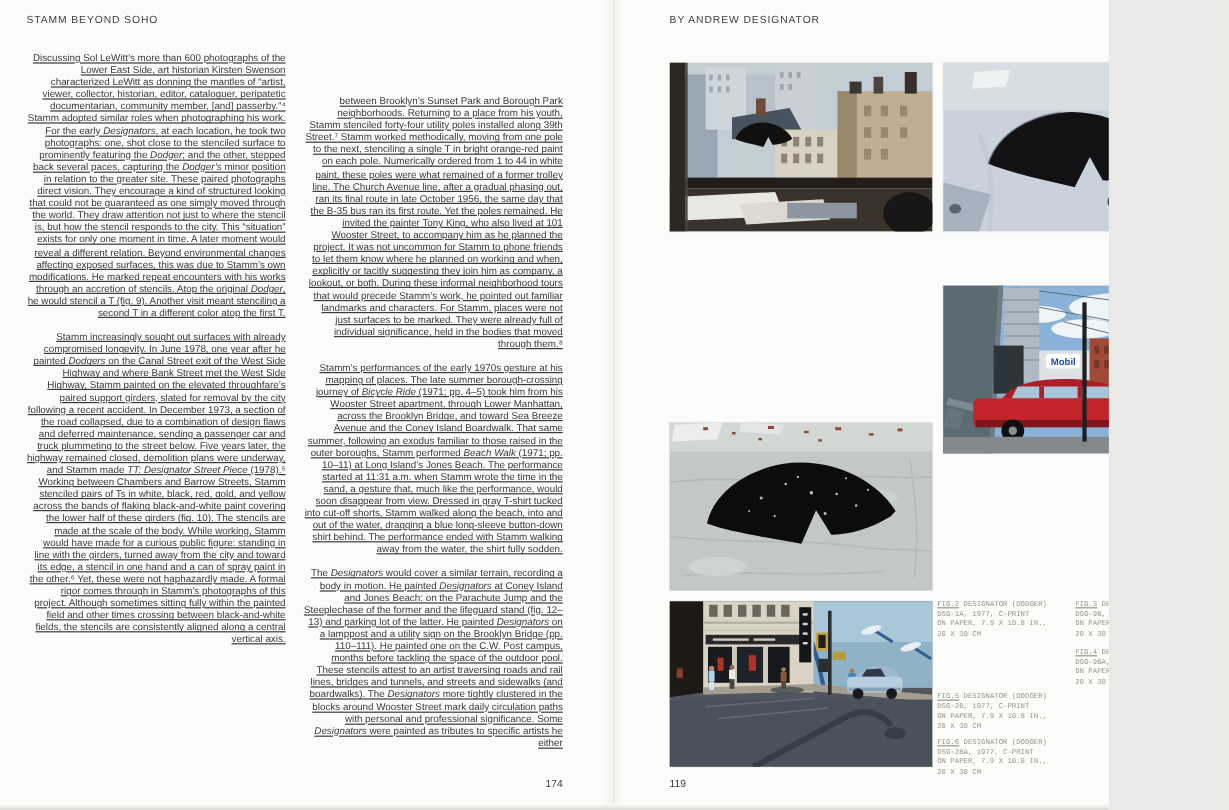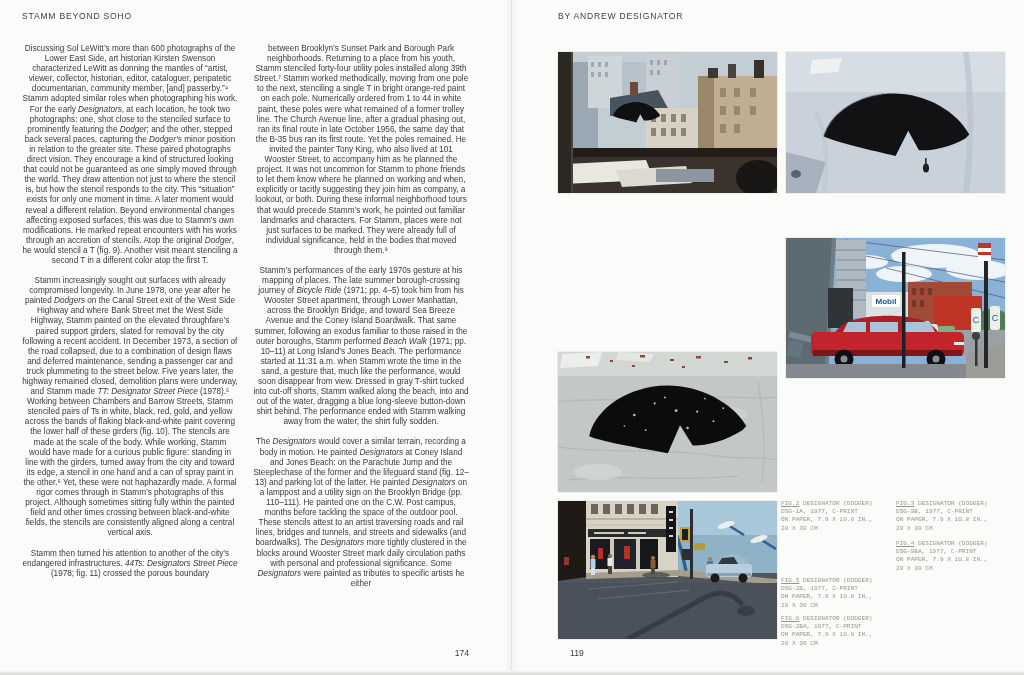--- a/index.html
+++ b/index.html
@@ -1,53 +1,52 @@
 <!DOCTYPE html>
 <html><head>
 <meta charset="utf-8">
 <style>
   html,body{margin:0;padding:0;background:#e9e9e7;}
-  .spread{position:relative;width:1024px;height:675px;background:#fbfbf9;overflow:hidden;
+  .spread{position:relative;width:924px;height:675px;background:#fbfbf9;overflow:hidden;
           font-family:"Liberation Sans","DejaVu Sans",sans-serif;}
   .spread::after{content:"";position:absolute;left:0;right:0;bottom:0;height:5px;
           background:linear-gradient(#fbfbf9,#d8d8d5);pointer-events:none;}
   .gutter{position:absolute;left:511px;top:0;width:1px;height:675px;background:#e2e2df;}
   .gutter-shade{position:absolute;left:503px;top:0;width:16px;height:675px;
           background:linear-gradient(90deg,rgba(0,0,0,0) 0%,rgba(0,0,0,.04) 50%,rgba(0,0,0,0) 100%);}
   .running-head{position:absolute;top:11px;font-size:8.6px;letter-spacing:.09em;color:#3f3f41;}
   .rh-left{left:22px;}
   .rh-right{left:558px;}
   .col{position:absolute;top:44px;width:216px;}
   .col-1{left:22px;}
-  .col-2{left:253px;}
-  .col p{margin:0 0 10px 0;font-size:8.2px;line-height:10.1px;color:#3b3b3d;text-align:center;}
+  .col-2{left:253px;margin-top:36px;}
+  .col p{margin:0 0 10px 0;font-size:8.2px;line-height:10.1px;color:#3b3b3d;text-align:right;text-decoration:underline;}
   .col p i{font-style:italic;}
   .page-number{position:absolute;top:648px;font-size:8.6px;color:#3c3c3e;}
   .pn-left{left:253px;width:216px;text-align:right;}
-  .pn-right{left:570px;}
+  .pn-right{left:558px;}
   .photo{position:absolute;box-shadow:0 0 0 .5px rgba(0,0,0,.10);}
   .photo svg{display:block;}
   .caption{position:absolute;width:106px;font-family:"Liberation Mono","DejaVu Sans Mono",monospace;
            font-size:6.1px;line-height:8.2px;color:#96968f;letter-spacing:0;}
   .fig-ref{text-decoration:underline;}
   .cap-details{white-space:pre-line;}
 </style>
 </head>
 <body>
 
 <div class="spread">
   <div class="gutter-shade"></div>
   <div class="gutter"></div>
 
   <div>
     <div class="running-head rh-left">STAMM BEYOND SOHO</div>
     <div class="col col-1">
       <p>Discussing Sol LeWitt’s more than 600 photographs of the Lower East Side, art historian Kirsten Swenson characterized LeWitt as donning the mantles of “artist, viewer, collector, historian, editor, cataloguer, peripatetic documentarian, community member, [and] passerby.”⁴ Stamm adopted similar roles when photographing his work. For the early <i>Designators</i>, at each location, he took two photographs: one, shot close to the stenciled surface to prominently featuring the <i>Dodger</i>; and the other, stepped back several paces, capturing the <i>Dodger’s</i> minor position in relation to the greater site. These paired photographs direct vision. They encourage a kind of structured looking that could not be guaranteed as one simply moved through the world. They draw attention not just to where the stencil is, but how the stencil responds to the city. This “situation” exists for only one moment in time. A later moment would reveal a different relation. Beyond environmental changes affecting exposed surfaces, this was due to Stamm’s own modifications. He marked repeat encounters with his works through an accretion of stencils. Atop the original <i>Dodger</i>, he would stencil a T (fig. 9). Another visit meant stenciling a second T in a different color atop the first T.</p>
       <p>Stamm increasingly sought out surfaces with already compromised longevity. In June 1978, one year after he painted <i>Dodgers</i> on the Canal Street exit of the West Side Highway and where Bank Street met the West Side Highway, Stamm painted on the elevated throughfare’s paired support girders, slated for removal by the city following a recent accident. In December 1973, a section of the road collapsed, due to a combination of design flaws and deferred maintenance, sending a passenger car and truck plummeting to the street below. Five years later, the highway remained closed, demolition plans were underway, and Stamm made <i>TT: Designator Street Piece</i> (1978).⁵ Working between Chambers and Barrow Streets, Stamm stenciled pairs of Ts in white, black, red, gold, and yellow across the bands of flaking black-and-white paint covering the lower half of these girders (fig. 10). The stencils are made at the scale of the body. While working, Stamm would have made for a curious public figure: standing in line with the girders, turned away from the city and toward its edge, a stencil in one hand and a can of spray paint in the other.⁶ Yet, these were not haphazardly made. A formal rigor comes through in Stamm’s photographs of this project. Although sometimes sitting fully within the painted field and other times crossing between black-and-white fields, the stencils are consistently aligned along a central vertical axis.</p>
-      <p>Stamm then turned his attention to another of the city’s endangered infrastructures. <i>44Ts: Designators Street Piece</i> (1978; fig. 11) crossed the porous boundary</p>
     </div>
     <div class="col col-2">
       <p>between Brooklyn’s Sunset Park and Borough Park neighborhoods. Returning to a place from his youth, Stamm stenciled forty-four utility poles installed along 39th Street.⁷ Stamm worked methodically, moving from one pole to the next, stenciling a single T in bright orange-red paint on each pole. Numerically ordered from 1 to 44 in white paint, these poles were what remained of a former trolley line. The Church Avenue line, after a gradual phasing out, ran its final route in late October 1956, the same day that the B-35 bus ran its first route. Yet the poles remained. He invited the painter Tony King, who also lived at 101 Wooster Street, to accompany him as he planned the project. It was not uncommon for Stamm to phone friends to let them know where he planned on working and when, explicitly or tacitly suggesting they join him as company, a lookout, or both. During these informal neighborhood tours that would precede Stamm’s work, he pointed out familiar landmarks and characters. For Stamm, places were not just surfaces to be marked. They were already full of individual significance, held in the bodies that moved through them.⁸</p>
       <p>Stamm’s performances of the early 1970s gesture at his mapping of places. The late summer borough-crossing journey of <i>Bicycle Ride</i> (1971; pp. 4–5) took him from his Wooster Street apartment, through Lower Manhattan, across the Brooklyn Bridge, and toward Sea Breeze Avenue and the Coney Island Boardwalk. That same summer, following an exodus familiar to those raised in the outer boroughs, Stamm performed <i>Beach Walk</i> (1971; pp. 10–11) at Long Island’s Jones Beach. The performance started at 11:31 a.m. when Stamm wrote the time in the sand, a gesture that, much like the performance, would soon disappear from view. Dressed in gray T-shirt tucked into cut-off shorts, Stamm walked along the beach, into and out of the water, dragging a blue long-sleeve button-down shirt behind. The performance ended with Stamm walking away from the water, the shirt fully sodden.</p>
       <p>The <i>Designators</i> would cover a similar terrain, recording a body in motion. He painted <i>Designators</i> at Coney Island and Jones Beach: on the Parachute Jump and the Steeplechase of the former and the lifeguard stand (fig. 12–13) and parking lot of the latter. He painted <i>Designators</i> on a lamppost and a utility sign on the Brooklyn Bridge (pp. 110–111). He painted one on the C.W. Post campus, months before tackling the space of the outdoor pool. These stencils attest to an artist traversing roads and rail lines, bridges and tunnels, and streets and sidewalks (and boardwalks). The <i>Designators</i> more tightly clustered in the blocks around Wooster Street mark daily circulation paths with personal and professional significance. Some <i>Designators</i> were painted as tributes to specific artists he either</p>
     </div>
     <div class="page-number pn-left">174</div>
   </div>
 
   <div>

